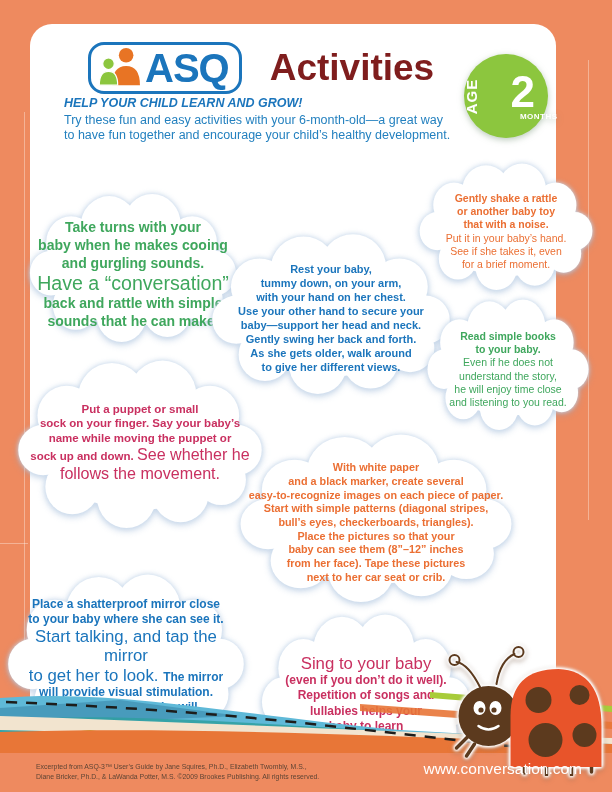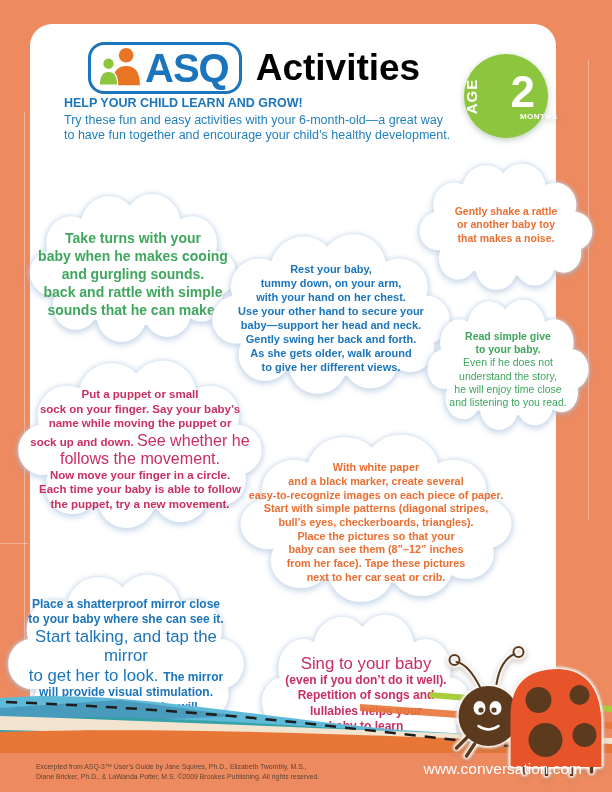--- a/index.html
+++ b/index.html
@@ -12,32 +12,32 @@
           background:#fff; border-radius:22px; z-index:1; }
 
   
   .mark { position:absolute; background:rgba(255,255,255,.35); z-index:0; }
 
   
   .logo-row { position:absolute; left:64px; top:42px; z-index:2; display:flex; align-items:flex-start;padding-left:24px; }
   .logo-box { display:flex; align-items:center; gap:2px; border:3px solid #1B75BC; border-radius:16px;
               padding:2px 10px 2px 6px; height:52px; background:#fff; }
   .logo-asq { font-size:40px; font-weight:bold; color:#1B75BC; letter-spacing:-1px; line-height:1; }
-  .brand-title { font-size:37px; font-weight:bold; color:#000000; margin-left:14px; line-height:52px; }
+  .brand-title { font-size:37px; font-weight:bold; color:#7f1d1d; margin-left:28px; line-height:52px; }
 
   .age-badge { position:absolute; left:464px; top:54px; width:84px; height:84px; border-radius:50%;
                background:#8CC63E; z-index:3; display:flex; align-items:center; justify-content:center;
                filter:drop-shadow(0 2px 3px rgba(120,150,120,.5)); }
   .age-label { transform:rotate(-90deg); color:#fff; font-weight:bold; font-size:15px; letter-spacing:1px; margin-right:-4px; }
   .age-num-col { display:flex; flex-direction:column; align-items:center; margin-left:2px; }
   .age-number { color:#fff; font-weight:bold; font-size:44px; line-height:0.95; }
   .age-unit { color:#fff; font-weight:bold; font-size:8px; letter-spacing:.5px;margin-left:32px; }
 
   .intro { position:absolute; left:64px; top:96px; width:400px; z-index:2; }
-  .intro-heading { color:#1B75BC; font-weight:bold; font-size:12.5px; margin-bottom:3px; }
+  .intro-heading { color:#1B75BC; font-weight:bold; font-size:12.5px; margin-bottom:3px;font-style:italic; }
   .intro-body { color:#2380BF; font-size:12.5px; line-height:1.22; white-space:pre-line; }
 
   
   .cloud { position:absolute; z-index:2; display:flex; align-items:center; justify-content:center; }
   .cloud svg.shape { position:absolute; inset:0; width:100%; height:100%;
         filter:drop-shadow(0 0 2px #cfdeee) drop-shadow(0 2px 3px rgba(130,165,205,.45)); }
   .cloud-text { position:relative; text-align:center; white-space:pre-line; line-height:1.27;
                 font-weight:bold; z-index:1; }
   .seg { white-space:pre-line; }
   .seg.lg { font-weight:400; font-size:1.4em; line-height:1.15; }
@@ -119,20 +119,21 @@
   </div>
 
   <div class="cloud" style="left:28px; top:190px; width:210px; height:152px;">
     <svg class="shape" viewBox="0 0 220 150" preserveAspectRatio="none">
         <use href="#cloudShape"></use>
       </svg>
     <div class="cloud-text t-green" style="font-size:14px; width:192px;">
       <span class="seg b">Take turns with your
 baby when he makes cooing
 and gurgling sounds.
+</span><span class="seg lg">Have a “conversation”
 </span><span class="seg b">back and rattle with simple
 sounds that he can make.</span>
     </div>
   </div>
 
   <div class="cloud" style="left:210px; top:230px; width:242px; height:164px;">
     <svg class="shape" viewBox="0 0 220 150" preserveAspectRatio="none">
         <use href="#cloudShape"></use>
       </svg>
     <div class="cloud-text t-blue" style="font-size:11px; width:225px;text-align:center;">
@@ -147,52 +148,52 @@
     </div>
   </div>
 
   <div class="cloud" style="left:418px; top:160px; width:176px; height:130px;">
     <svg class="shape" viewBox="0 0 220 150" preserveAspectRatio="none">
         <use href="#cloudShape"></use>
       </svg>
     <div class="cloud-text t-orange" style="font-size:10.5px; width:160px;">
       <span class="seg b">Gently shake a rattle
 or another baby toy
-that makes a noise.
-</span>
+that with a noise.
+</span><span class="seg rg">Put it in your baby’s hand.
+See if she takes it, even
+for a brief moment.</span>
     </div>
   </div>
 
   <div class="cloud" style="left:426px; top:296px; width:164px; height:134px;">
     <svg class="shape" viewBox="0 0 220 150" preserveAspectRatio="none">
         <use href="#cloudShape"></use>
       </svg>
     <div class="cloud-text t-green" style="font-size:10.5px; width:150px;">
-      <span class="seg b">Read simple give
+      <span class="seg b">Read simple books
 to your baby.
 </span><span class="seg rg">Even if he does not
 understand the story,
 he will enjoy time close
 and listening to you read.</span>
     </div>
   </div>
 
   <div class="cloud" style="left:16px; top:356px; width:248px; height:172px;">
     <svg class="shape" viewBox="0 0 220 150" preserveAspectRatio="none">
         <use href="#cloudShape"></use>
       </svg>
     <div class="cloud-text t-crimson" style="font-size:11.5px; width:236px;">
       <span class="seg b">Put a puppet or small
 sock on your finger. Say your baby’s
 name while moving the puppet or
 sock up and down. </span><span class="seg lg">See whether he
 follows the movement.
-</span><span class="seg b">Now move your finger in a circle.
-Each time your baby is able to follow
-the puppet, try a new movement.</span>
+</span>
     </div>
   </div>
 
   <div class="cloud" style="left:238px; top:430px; width:276px; height:172px;">
     <svg class="shape" viewBox="0 0 220 150" preserveAspectRatio="none">
         <use href="#cloudShape"></use>
       </svg>
     <div class="cloud-text t-orange" style="font-size:10.8px; width:268px;">
       <span class="seg b">With white paper
 and a black marker, create several

